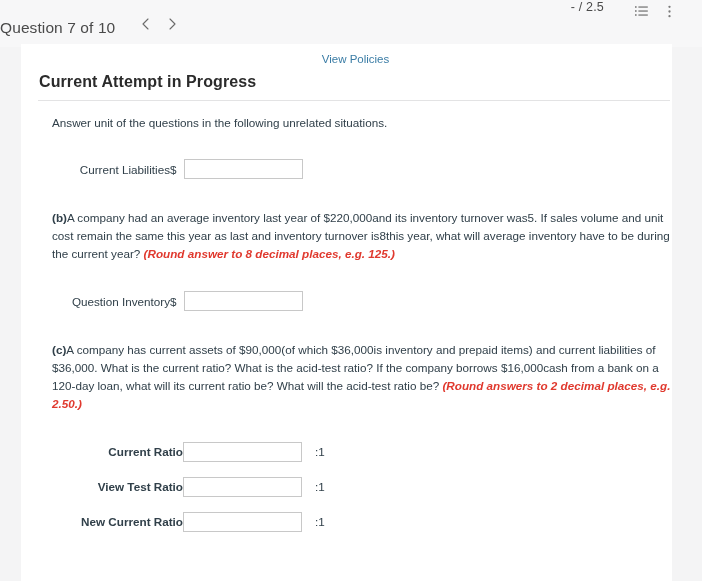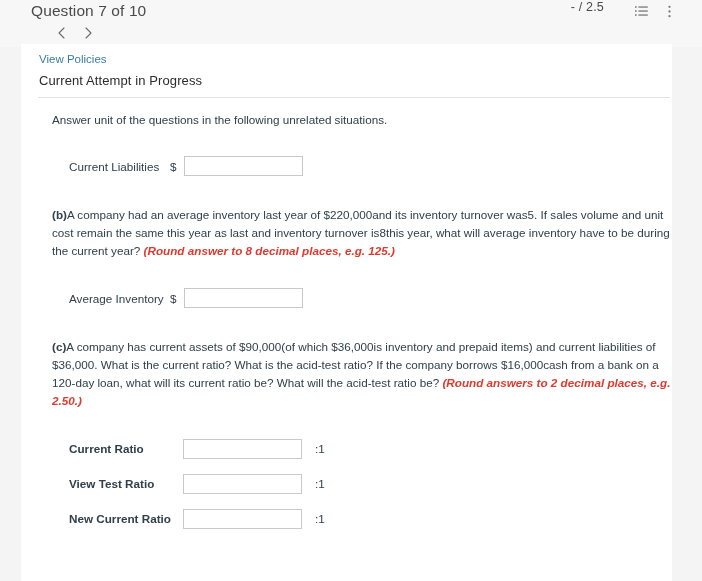--- a/index.html
+++ b/index.html
@@ -20,23 +20,21 @@
   
   .topbar {
     position: relative;
     height: 47px;
     background: #f7f7f8;
     display: flex;
     align-items: center;
   }
   .topbar-left {
     display: flex;
-    align-items: flex-start;
-    padding-left: 31px;
-    flex-direction: column;
+    align-items: flex-end;
   }
   .q-title {
     font-size: 15.5px;
     color: #4a4a4a;
     font-weight: 400;
     letter-spacing: .1px;
     white-space: nowrap;
   }
   .nav-arrows {
     display: flex;
@@ -85,34 +83,35 @@
     position: absolute;
     left: 21px;
     top: 44px;
     width: 651px;
     height: 537px;
     background: #ffffff;
   }
 
   .policies-row {
     padding: 8px 0 0 18px;
+    text-align: center;
   }
   .policies-link {
     font-size: 11.5px;
     color: #3a7ca5;
     text-decoration: none;
     cursor: pointer;
   }
 
   .attempt-row {
     padding: 7px 0 0 18px;
   }
   .attempt-label {
-    font-size: 13px;
-    font-weight: normal;
+    font-size: 16px;
+    font-weight: bold;
     color: #2b2b2b;
     letter-spacing: .1px;
   }
 
   .divider {
     margin: 9px 0 0 17px;
     width: 632px;
     height: 1px;
     background: #e3e3e4;
   }
@@ -149,20 +148,21 @@
     display: flex;
     align-items: center;
     height: 35px;
   }
   .ans-label {
     width: 118px;
     font-size: 11.7px;
     color: #31404a;
     padding-left: 17px;
     box-sizing: border-box;
+    text-align: right;
   }
   .dollar {
     width: 14px;
     font-size: 11.7px;
     color: #31404a;
     text-align: left;
   }
   .field {
     width: 119px;
     height: 20px;
@@ -262,21 +262,21 @@
         <input class="field" type="text" value="" style="">
       </div>
     </div>
 
     <div class="part">
       <span class="part-letter">(b)</span><span>A company had an average inventory last year of $220,000and its inventory turnover was5. If sales volume and unit cost remain the same this year as last and inventory turnover is8this year, what will average inventory have to be during the current year? </span><span class="hint">(Round answer to 8 decimal places, e.g. 125.)</span>
     </div>
 
     <div class="answers answers-b">
       <div class="ans-row">
-        <span class="ans-label">Average Inventory</span>
+        <span class="ans-label">Question Inventory</span>
         <span class="dollar">$</span>
         <input class="field" type="text" value="" style="">
       </div>
     </div>
 
     <div class="part">
       <span class="part-letter">(c)</span><span>A company has current assets of $90,000(of which $36,000is inventory and prepaid items) and current liabilities of $36,000. What is the current ratio? What is the acid-test ratio? If the company borrows $16,000cash from a bank on a 120-day loan, what will its current ratio be? What will the acid-test ratio be? </span><span class="hint">(Round answers to 2 decimal places, e.g. 2.50.)</span>
     </div>
 
     <div class="answers answers-c">

